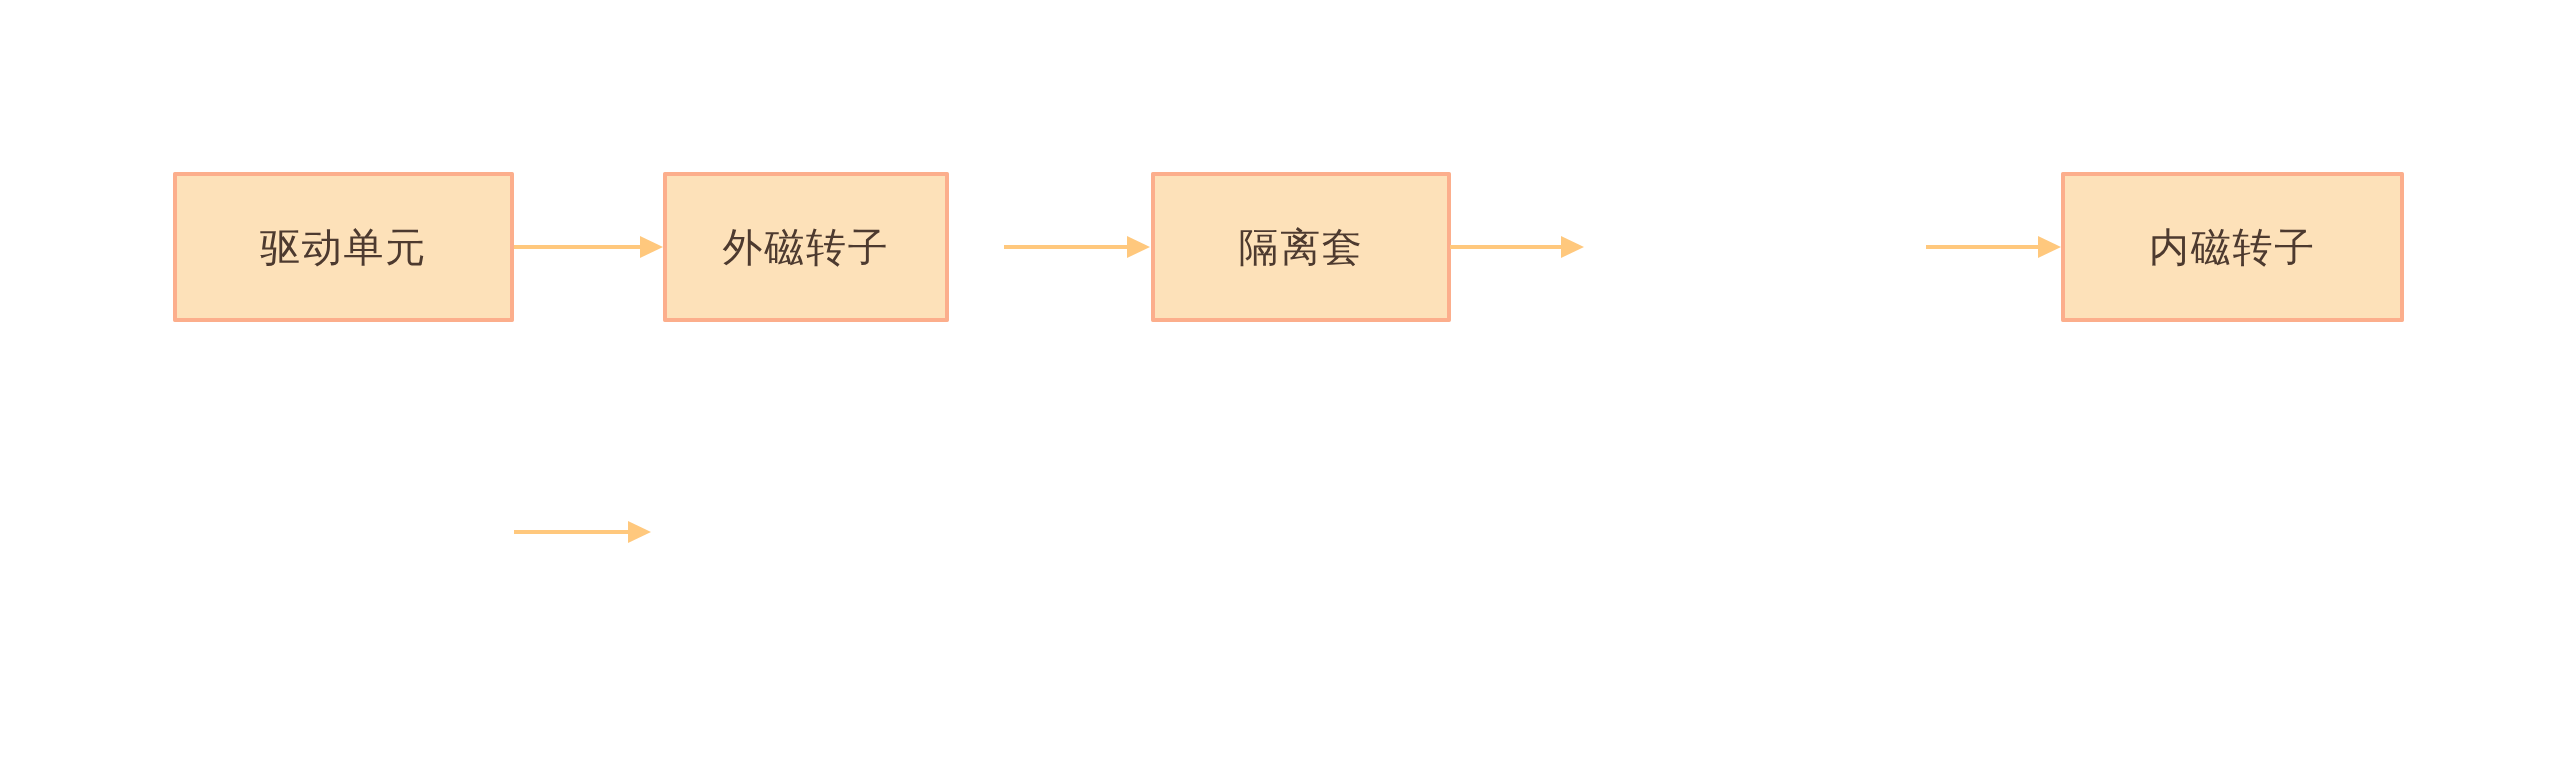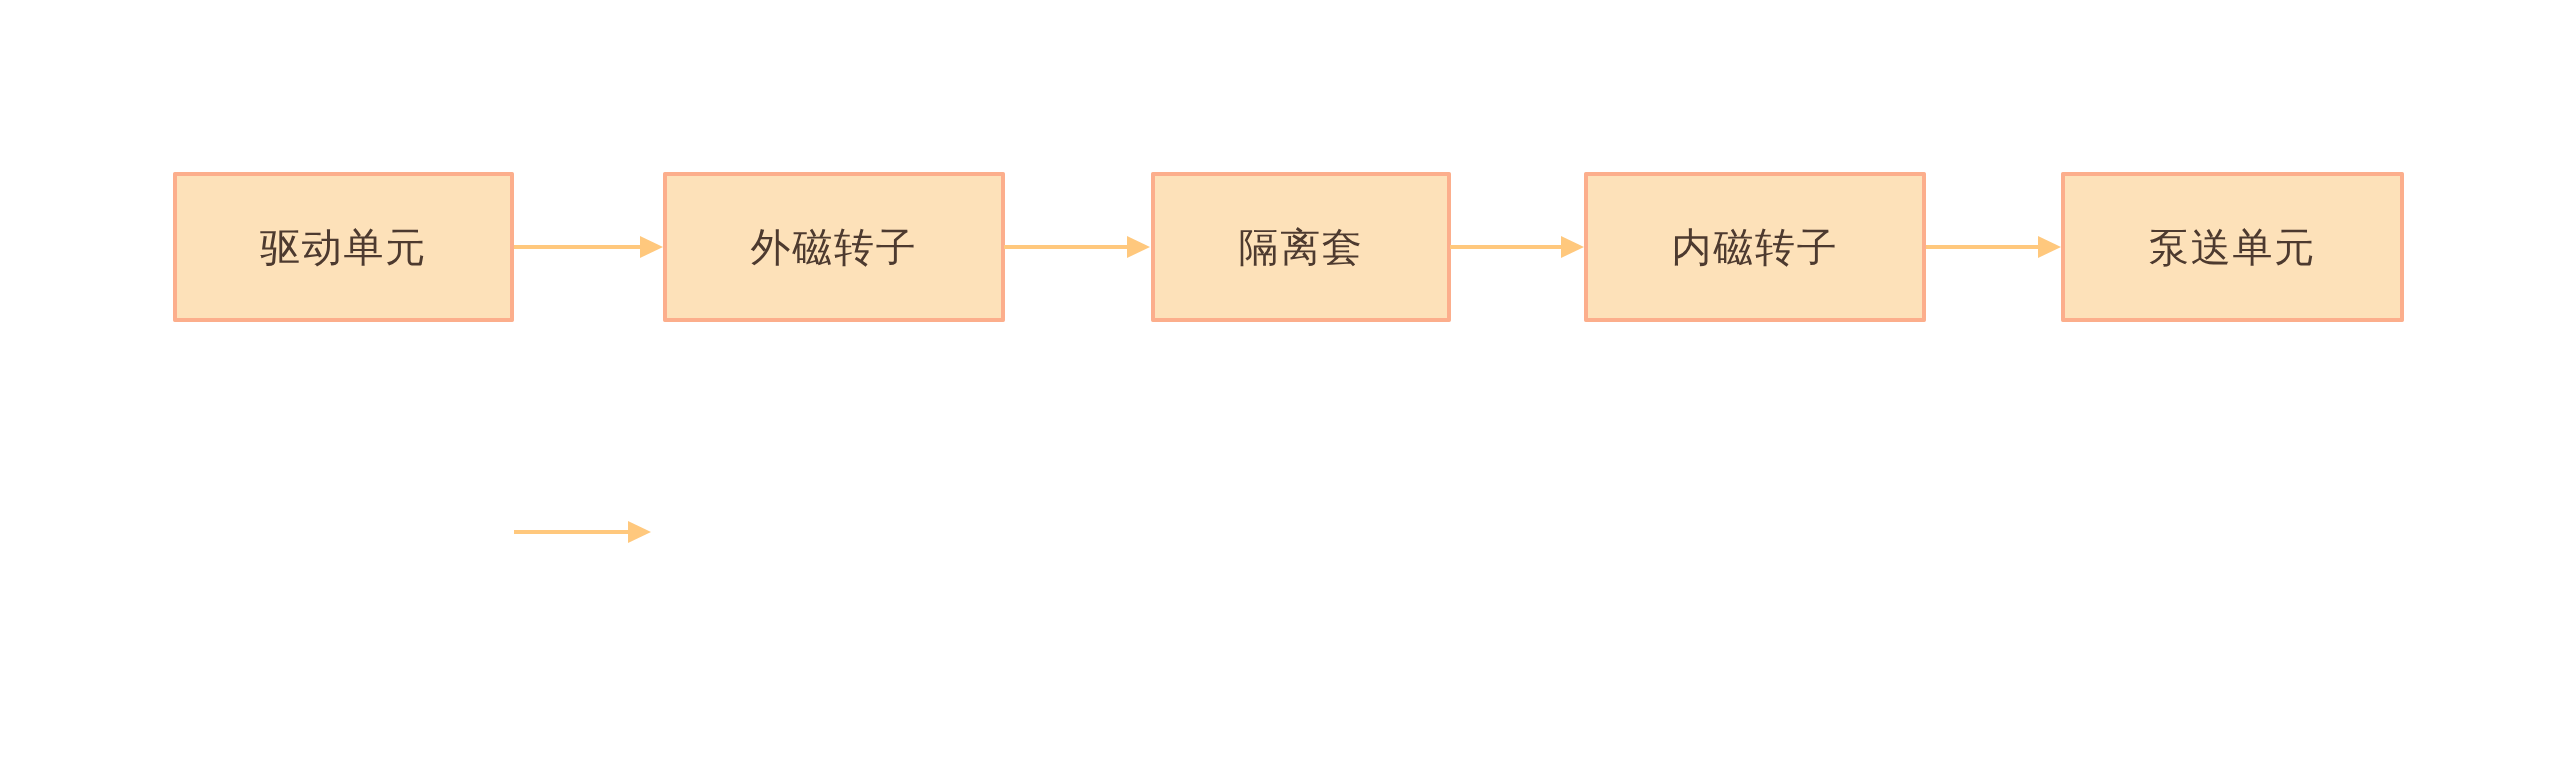--- a/index.html
+++ b/index.html
@@ -59,34 +59,31 @@
 </style>
 </head>
 <body>
 
 <div class="canvas">
 
   <div class="node" style="left:173px; top:172px; width:341px; height:150px;">
     <span class="node-label">驱动单元</span>
   </div>
 
-  <div class="node" style="left:663px; top:172px; width:342px; height:150px;font-family:Liberation Mono, monospace;">
+  <div class="node" style="left:663px; top:172px; width:286px; height:150px;font-family:Liberation Mono, monospace;">
     <span class="node-label">外磁转子</span>
   </div>
 
   <div class="node" style="left:1151px; top:172px; width:300px; height:150px;">
     <span class="node-label">隔离套</span>
   </div>
 
-  <div class="node" style="left:1584px; top:172px; width:342px; height:150px;">
-    <span class="node-label">内磁转子</span>
-  </div>
 
   <div class="node" style="left:2061px; top:172px; width:343px; height:150px;">
-    <span class="node-label">泵送单元</span>
+    <span class="node-label">内磁转子</span>
   </div>
 
 
 
   <div class="edge" style="left:514px; top:236px; width:149px;">
     <div class="edge-line"></div>
     <div class="edge-head"></div>
   </div>
 
   <div class="edge" style="left:1004px; top:236px; width:146px;">

